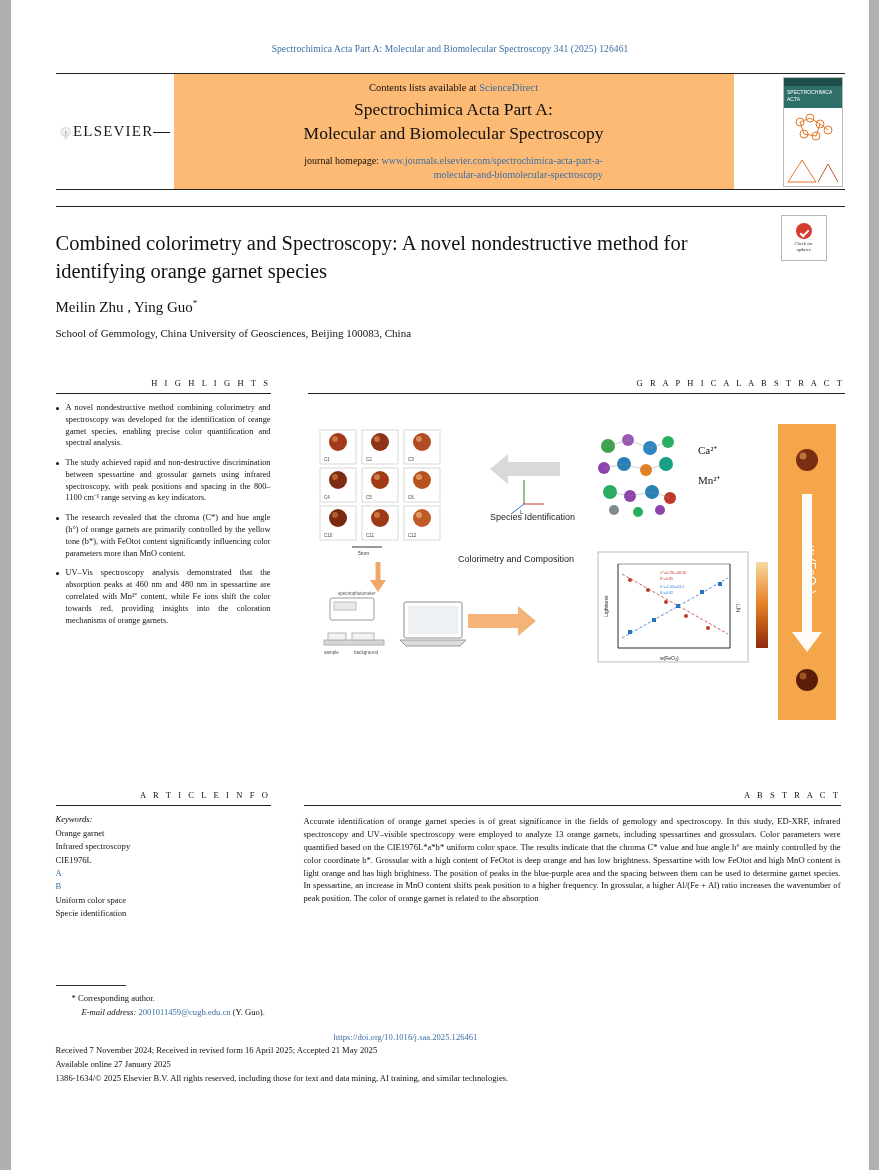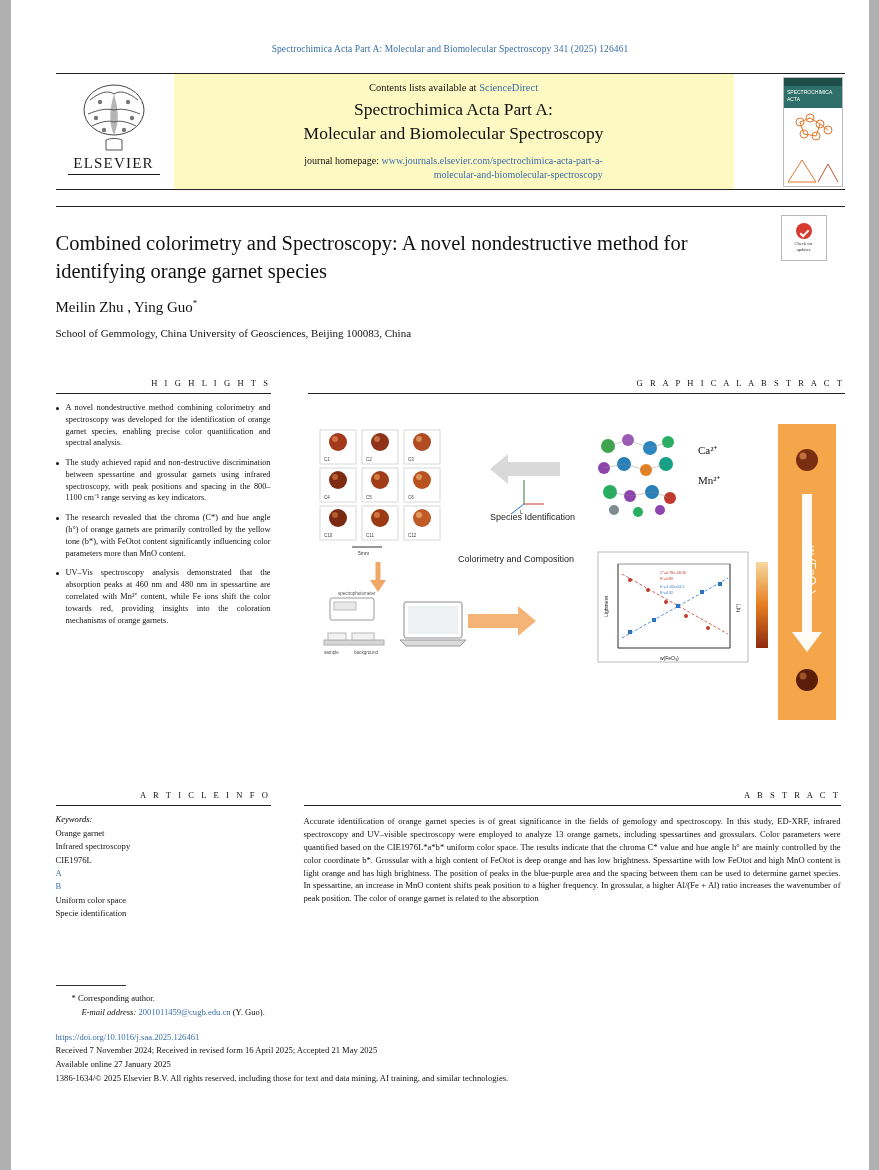--- a/index.html
+++ b/index.html
@@ -13,26 +13,26 @@
   
   .runhead{
     position:absolute;top:44px;left:0;width:789px;text-align:center;
     font-size:9.5px;color:#3a6ea5;letter-spacing:.1px;
   }
 
   
   .masthead{position:absolute;top:73px;left:0;width:789px;height:115px;
     border-top:1px solid #222;border-bottom:1px solid #222;}
   .mast-logo{position:absolute;left:2px;top:2px;width:112px;height:110px;
-    display:flex;flex-direction:column;align-items:center;justify-content:flex-start;}
+    display:flex;align-items:center;justify-content:flex-start;}
   .tree{width:88px;height:74px;position:relative;margin-top:4px;}
   .elsevier-word{font-family:"Liberation Serif",serif;font-size:15px;letter-spacing:1.2px;color:#1a1a1a;margin-top:1px;}
   .elsevier-rule{width:92px;height:1px;background:#1a1a1a;margin-top:2px;}
   .mast-center{position:absolute;left:118px;top:0;width:560px;height:115px;
-    background:#fef9c3;display:flex;flex-direction:column;align-items:center;justify-content:center;}
+    background:#fdba74;display:flex;flex-direction:column;align-items:center;justify-content:center;}
   .contents-line{font-size:10.5px;color:#111;margin-top:2px;}
   .contents-line a{color:#3a6ea5;text-decoration:none;}
   .jtitle{font-size:17.5px;color:#111;line-height:1.35;text-align:center;margin-top:5px;}
   .homepage{font-size:10px;color:#111;margin-top:8px;text-align:right;line-height:1.45;}
   .homepage a{color:#3a6ea5;text-decoration:none;}
   .mast-cover{position:absolute;right:2px;top:3px;width:58px;height:108px;border:1px solid #bbb;overflow:hidden;background:#fff;}
 
   
   .hrule{position:absolute;left:0;width:789px;height:1px;background:#222;}
   .title{
@@ -69,21 +69,21 @@
 
   .abs-block{position:absolute;left:248px;top:790px;width:537px;}
   .abs-text{font-size:8.6px;line-height:1.5;text-align:justify;color:#111;margin-top:9px;}
 
   
   .footrule{position:absolute;left:0;top:985px;width:70px;height:1px;background:#333;}
   .foot{position:absolute;left:0;top:992px;width:700px;font-size:8.6px;line-height:1.6;color:#111;}
   .foot a{color:#3a6ea5;text-decoration:none;}
   .foot .ind{padding-left:16px;}
   .foot .ind2{padding-left:26px;}
-  .doi{margin-top:11px;}
+  .doi{margin-top:11px;text-align:center;}
 </style>
 </head>
 <body>
 
 <div class="page">
  <div class="inner">
 
   <div class="runhead">Spectrochimica Acta Part A: Molecular and Biomolecular Spectroscopy 341 (2025) 126461</div>
 
   <div class="masthead">

